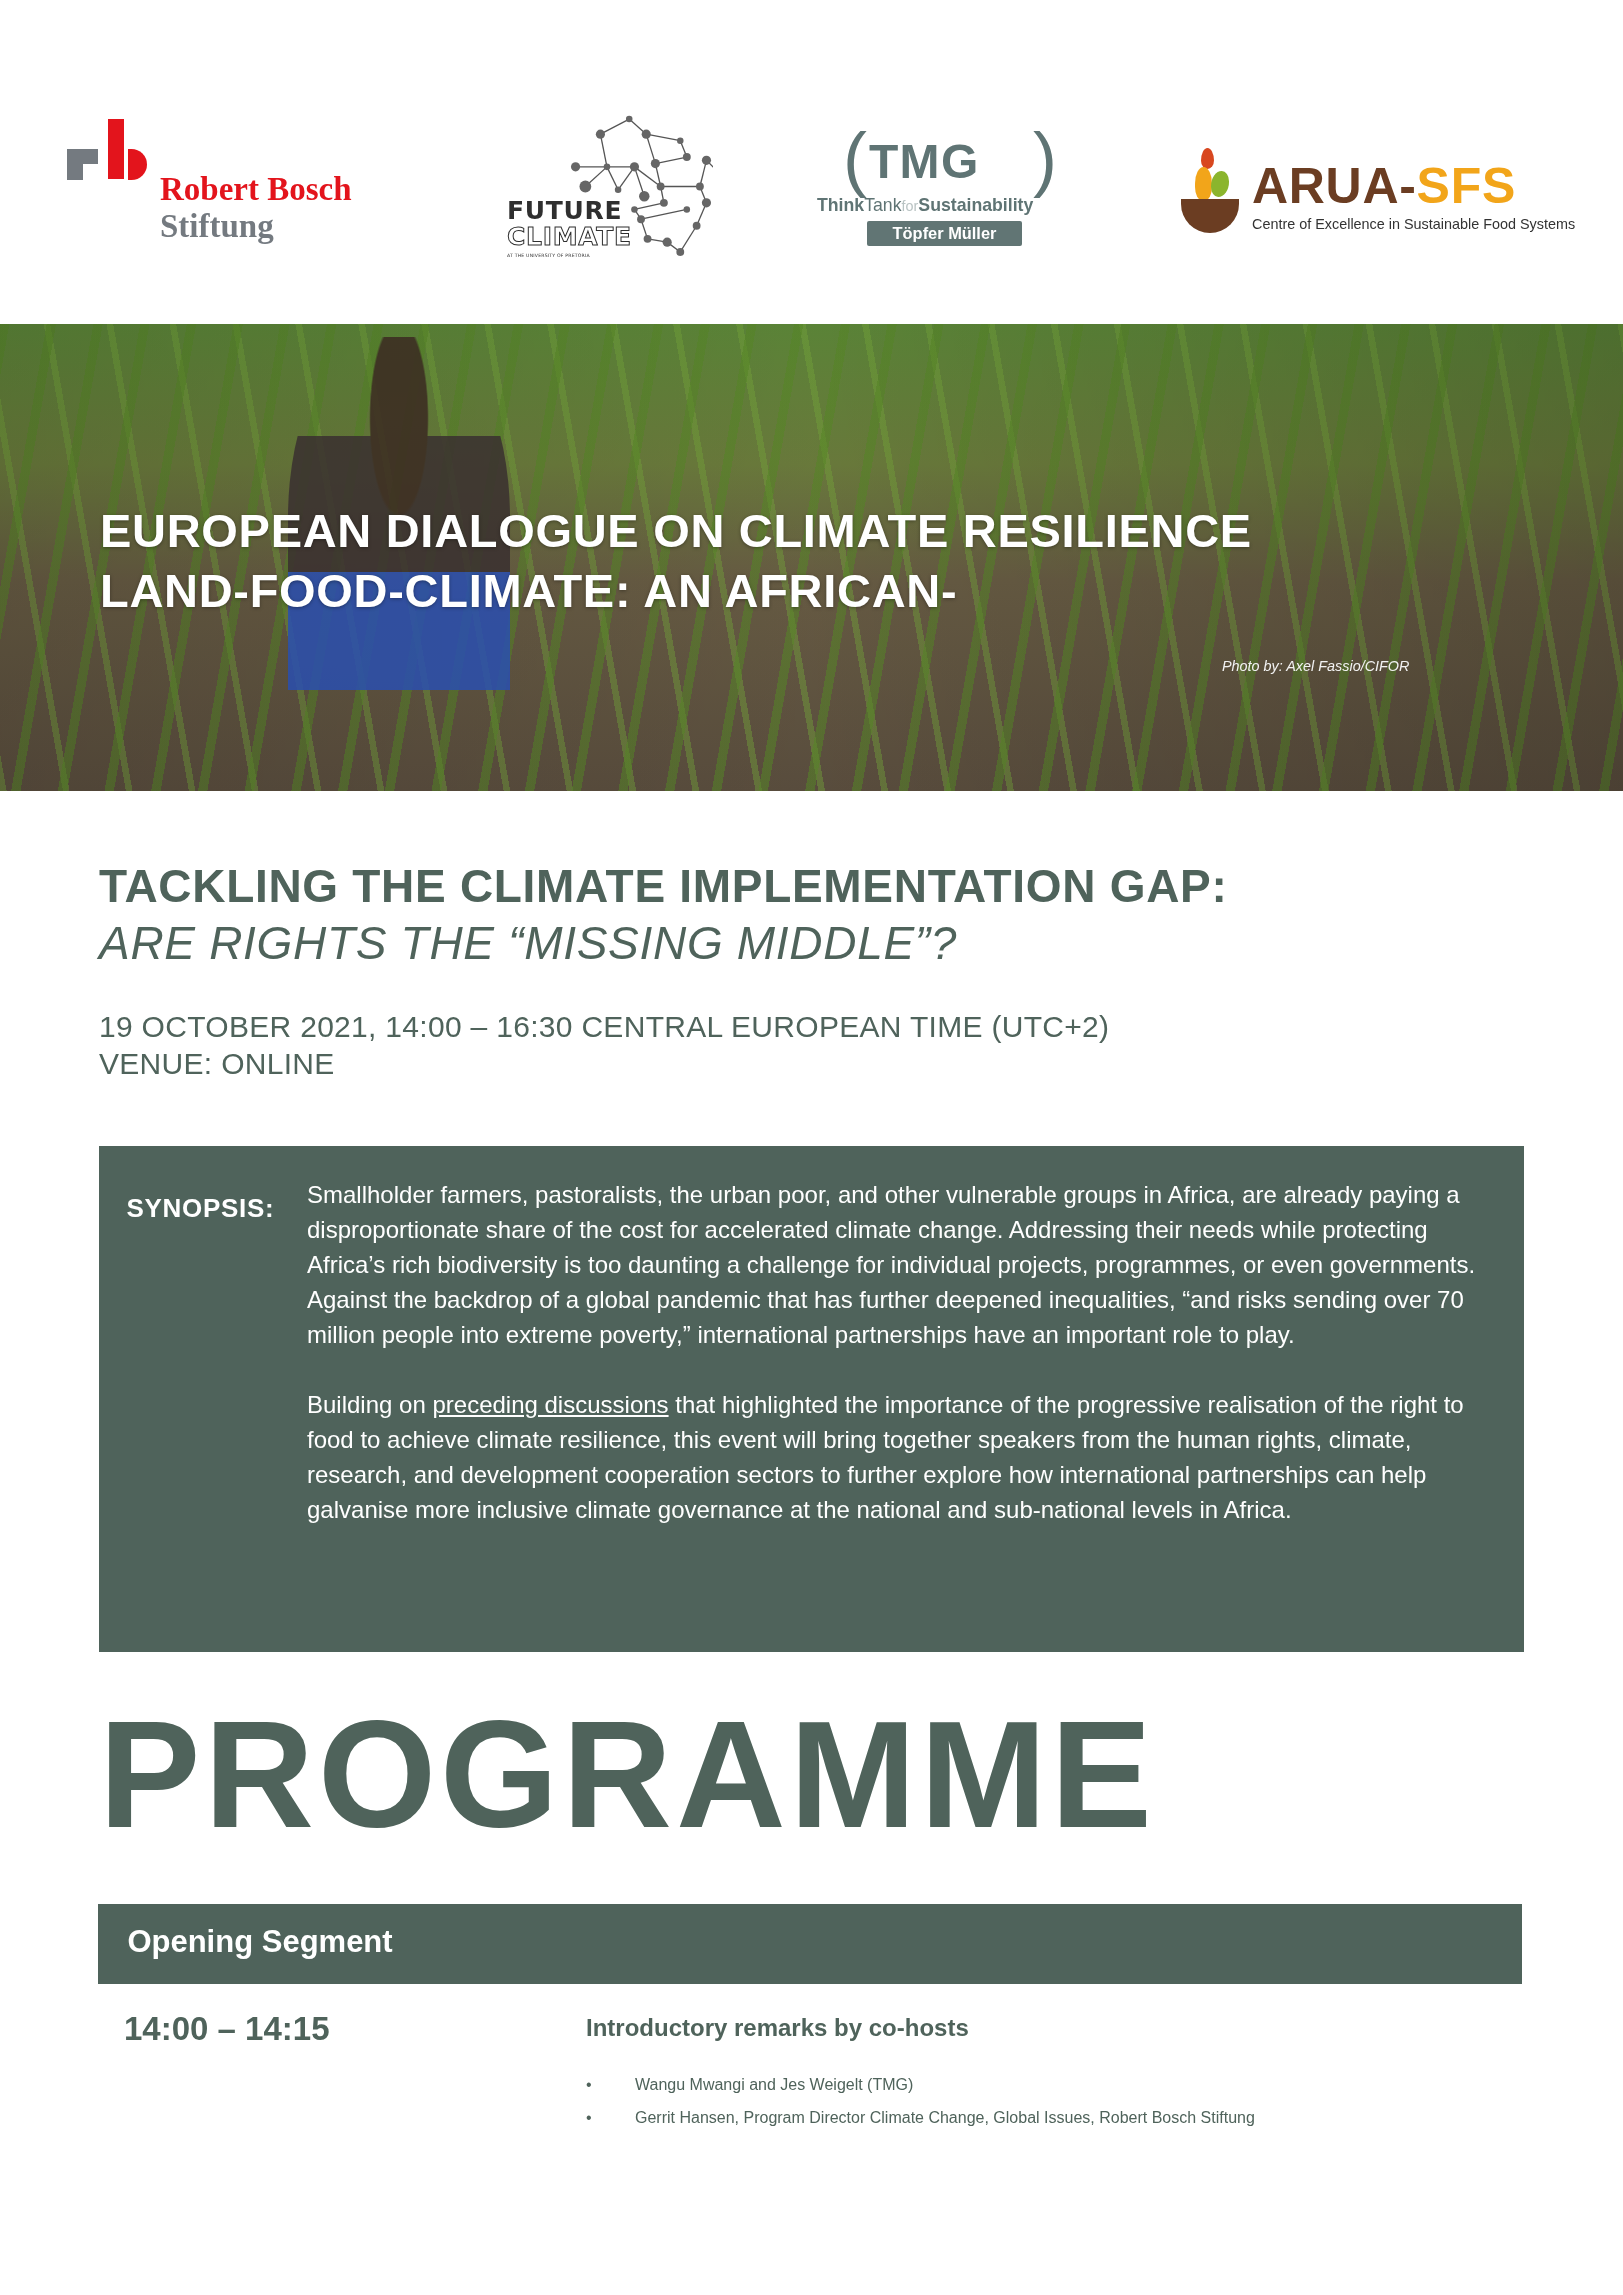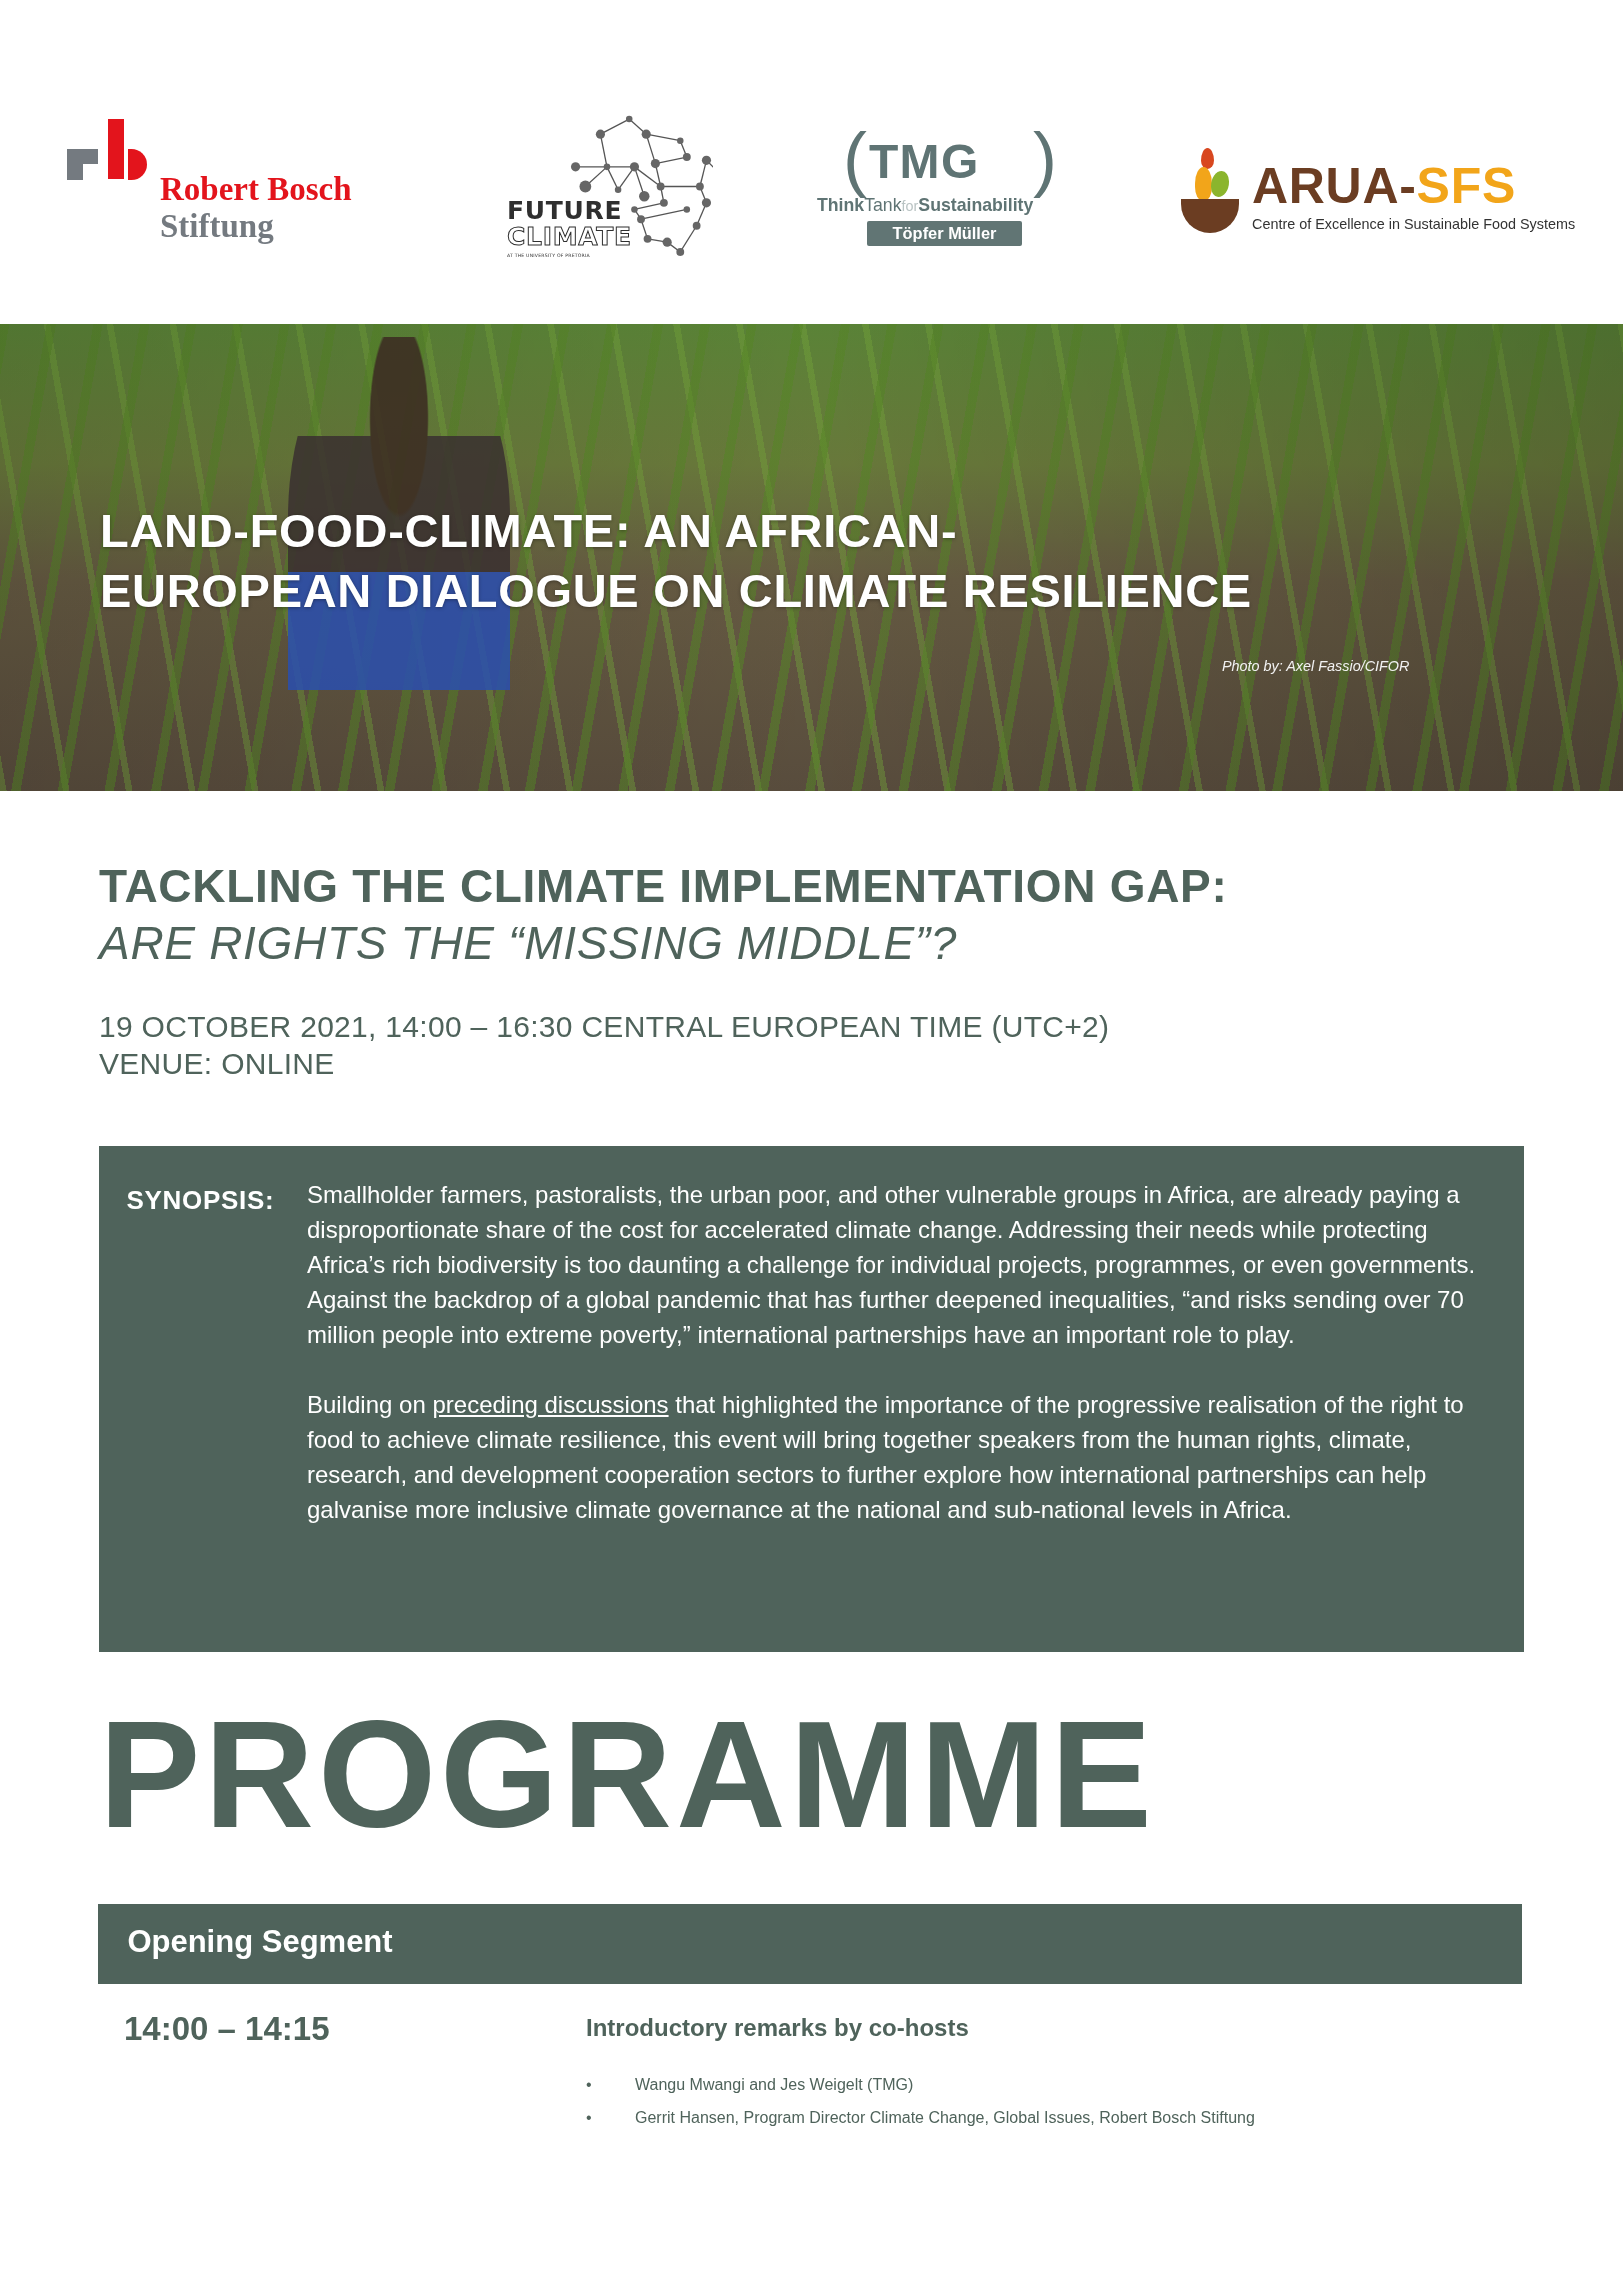--- a/index.html
+++ b/index.html
@@ -59,21 +59,21 @@
   .hero .credit { position:absolute; left:1222px; top:334px; color:#f2f2f2; font-style:italic; font-size:14.4px; }
 
   
   .sub1 { left:99px; top:859px; font-weight:bold; font-size:46px; letter-spacing:0.7px; color:#4f635b; white-space:nowrap; }
   .sub2 { left:99px; top:916px; font-style:italic; font-size:46px; letter-spacing:0.7px; color:#4f635b; white-space:nowrap; }
   .when { left:99px; top:1008px; font-size:30px; line-height:37px; color:#4f635b; letter-spacing:0.3px; }
   .when span { display:block; }
 
   
   .synopsis { left:99px; top:1146px; width:1425px; height:506px; background:#4f635b; color:#ffffff; }
-  .synopsis .lbl { position:absolute; left:27.5px; top:39px; font-weight:bold; font-size:26px; letter-spacing:0.7px;text-align:right; }
+  .synopsis .lbl { position:absolute; left:27.5px; top:47px; font-weight:bold; font-size:26px; letter-spacing:0.7px;text-align:right; }
   .synopsis .body { position:absolute; left:208px; top:31px; width:1191px; font-size:24px; line-height:35px; font-weight:normal; }
   .synopsis .body p { margin:0 0 35px 0; }
   .synopsis .body a { color:#fff; text-decoration:underline; }
 
   
   .programme { left:99px; top:1692px; font-weight:bold; font-size:152px; line-height:164px; letter-spacing:3.9px; color:#4f635b; }
   .segbar { left:98px; top:1904px; width:1424px; height:80px; background:#4f635b; }
   .segbar .t { position:absolute; left:29.4px; top:19.6px; color:#fff; font-weight:bold; font-size:31px; }
   .row-time { left:124px; top:2010px; font-weight:bold; font-size:33px; color:#4f635b; }
   .row-title { left:586px; top:2014px; font-weight:bold; font-size:24px; color:#4f635b; }
@@ -171,22 +171,22 @@
   <div class="flame-y"></div>
   <div class="flame-g"></div>
   <div class="bowl"></div>
   <div class="name"><span class="a">ARUA-</span><span class="s">SFS</span></div>
   <div class="tag">Centre of Excellence in Sustainable Food Systems</div>
 </div>
 
 <div class="abs hero">
   <div class="person"></div>
   <div class="title">
+    <div>EUROPEAN DIALOGUE ON CLIMATE RESILIENCE</div>
     <div>LAND-FOOD-CLIMATE: AN AFRICAN-</div>
-    <div>EUROPEAN DIALOGUE ON CLIMATE RESILIENCE</div>
   </div>
   <div class="credit">Photo by: Axel Fassio/CIFOR</div>
 </div>
 
 <div class="abs sub1">TACKLING THE CLIMATE IMPLEMENTATION GAP:</div>
 <div class="abs sub2">ARE RIGHTS THE “MISSING MIDDLE”?</div>
 <div class="abs when">
   <span>19 OCTOBER 2021, 14:00 – 16:30 CENTRAL EUROPEAN TIME (UTC+2)</span>
   <span>VENUE: ONLINE</span>
 </div>

